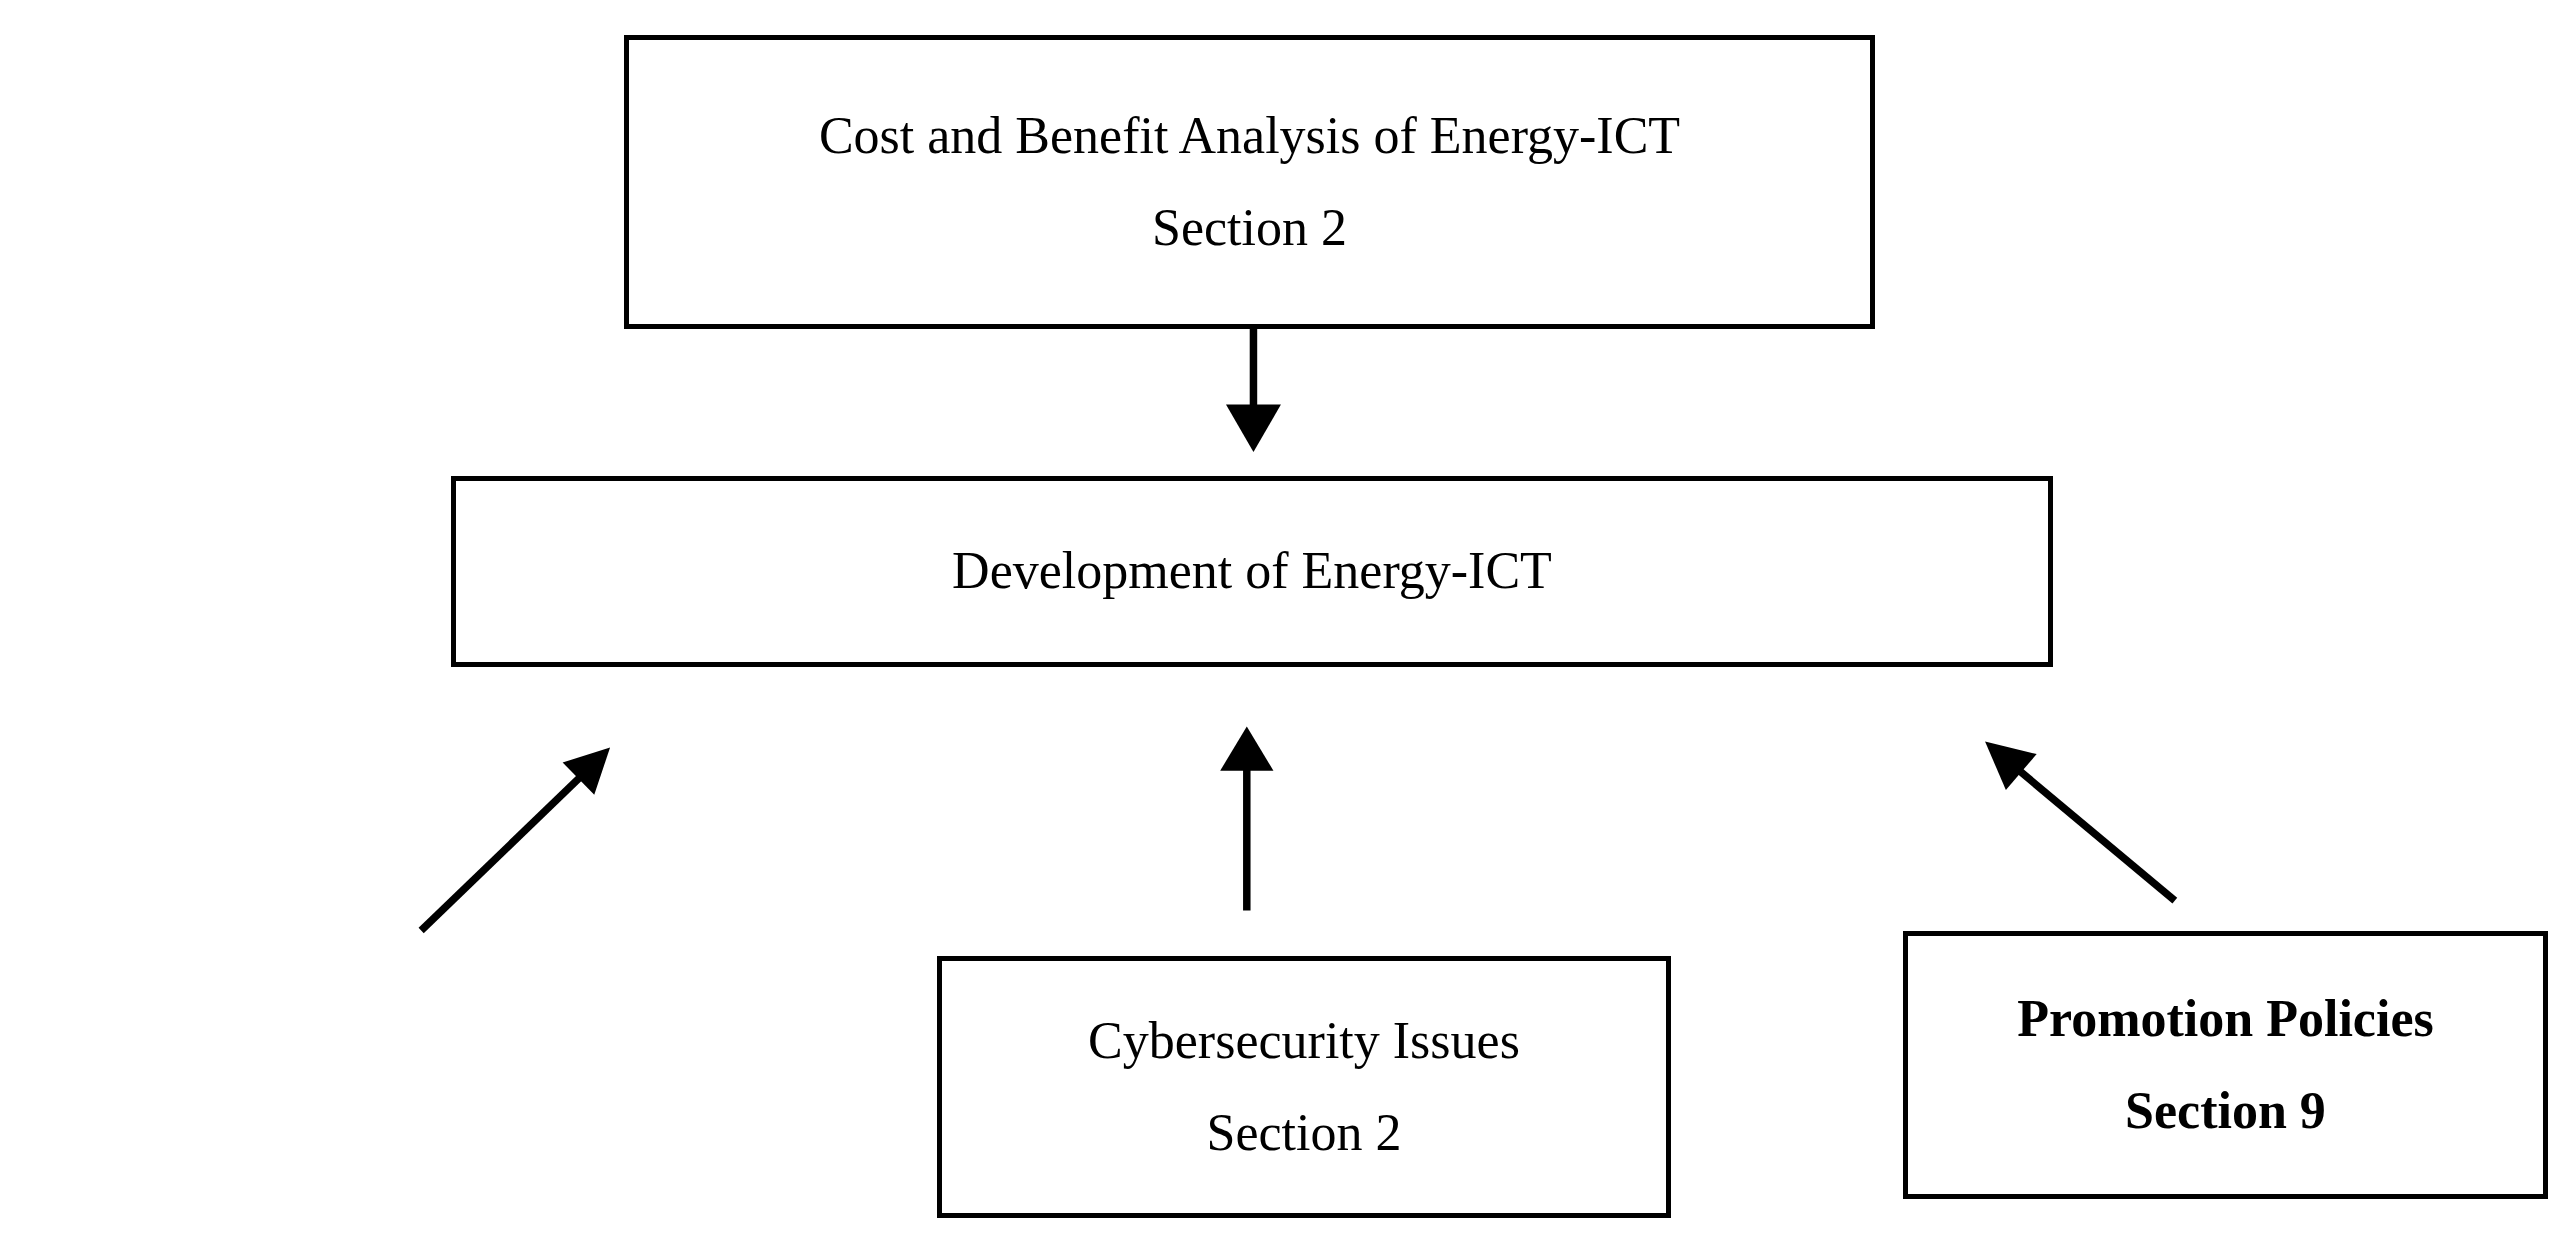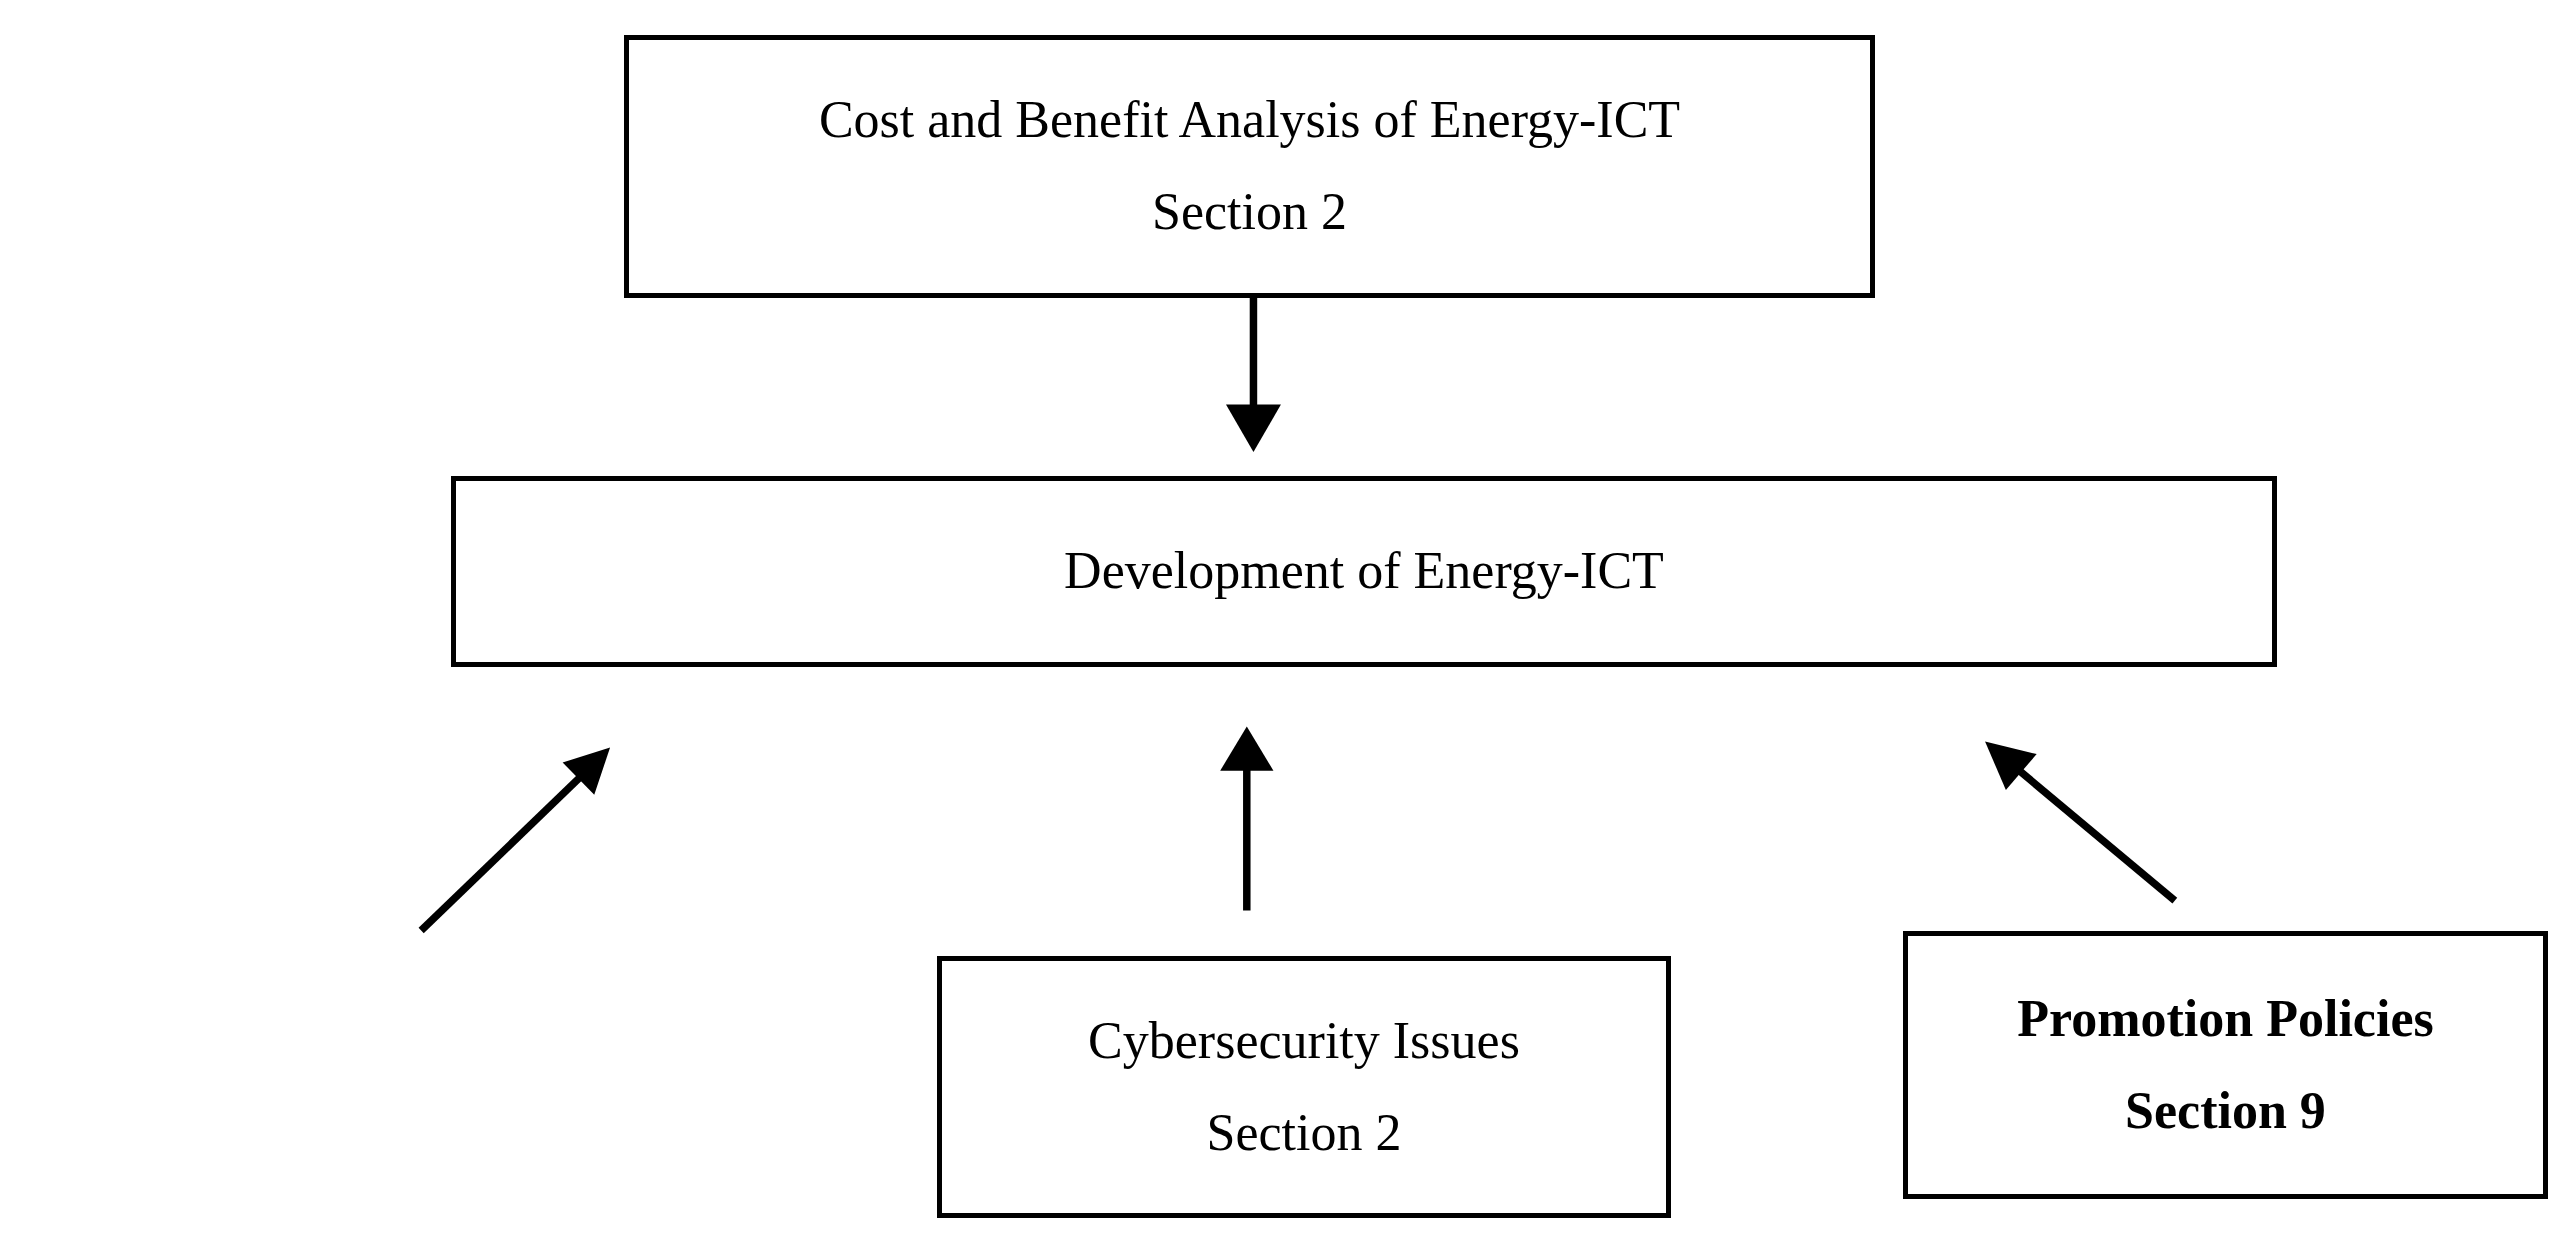--- a/index.html
+++ b/index.html
@@ -35,25 +35,25 @@
     line-height: 1.05;
     letter-spacing: 0px;
   }
   .node-line.line-gap {
     margin-top: 37px;
   }
 
   
   #box-top {
     left: 624px;  top: 35px;
-    width: 1251px; height: 263px;
+    width: 1251px; height: 294px;
   }
   #box-middle {
     left: 451px;  top: 476px;
-    width: 1826px; height: 191px;
+    width: 1602px; height: 191px;
   }
   #box-bl {
     left: 30px;   top: 950px;
     width: 754px;  height: 271px;
   }
   #box-bm {
     left: 937px; top: 956px;
     width: 734px;  height: 262px;
   }
   #box-br {

